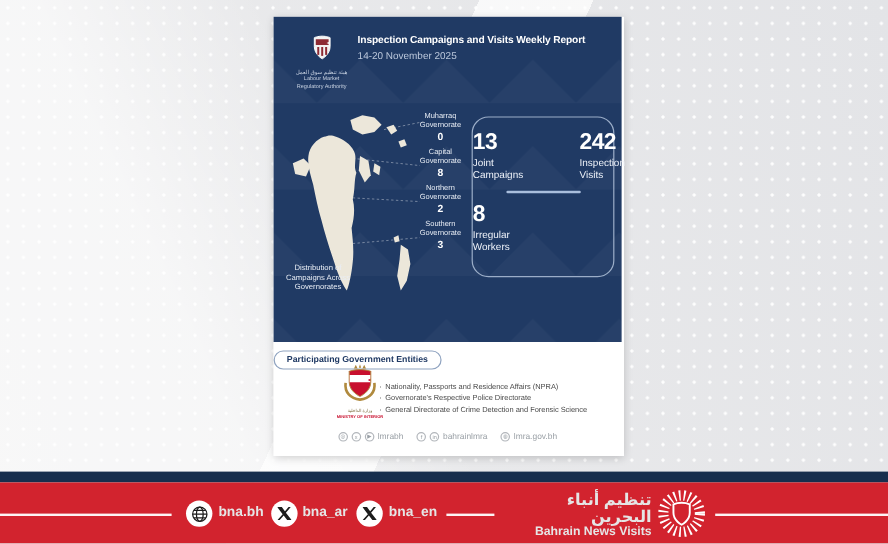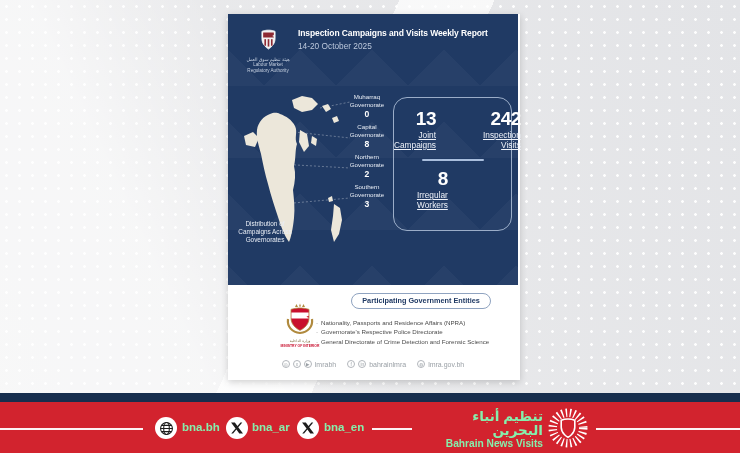--- a/index.html
+++ b/index.html
@@ -39,43 +39,43 @@
   .map-cap{position:absolute;left:4px;top:206px;width:66px;text-align:center;color:#e9eef6;font-size:6.4px;line-height:1.28;}
   .govcol{position:absolute;left:110px;top:0;width:58px;}
   .gov{position:absolute;left:0;width:58px;text-align:center;color:#e8edf5;}
   .gov .nm{font-size:6.2px;line-height:1.22;width:46px;margin:0 auto;}
   .gov .vl{font-size:8.6px;font-weight:bold;color:#fff;margin-top:1px;}
   .stats{
     position:absolute;left:165px;top:83px;width:119px;height:134px;box-sizing:border-box;
     border:1px solid rgba(196,212,234,0.75);border-radius:14px;color:#fff;
   }
   .srow{display:flex;margin-top:11px;}
-  .scell{text-align:right;}
+  .scell{text-align:left;}
   .scell.c1{width:46%;}
   .scell.c2{width:54%;margin-left:47px;}
   .snum{font-size:19px;font-weight:bold;letter-spacing:-0.5px;line-height:1;}
-  .slbl{font-size:8.3px;line-height:1.15;color:#eef2f9;margin-top:3px;text-decoration:underline;}
+  .slbl{font-size:8.3px;line-height:1.15;color:#eef2f9;margin-top:3px;}
   .sdiv{width:62px;height:2px;background:#a9bedd;border-radius:2px;margin:9px auto 0 auto;}
   
   .white{position:absolute;left:0;top:271px;width:290px;height:95px;background:#fff;}
-  .pill-wrap{position:absolute;left:0;top:4px;width:290px;text-align:center;padding-left:48px;}
+  .pill-wrap{position:absolute;left:0;top:4px;width:290px;text-align:left;}
   .pill{display:inline-block;border:1px solid #8fa3c0;border-radius:9px;padding:2.5px 10px;
         color:#203a64;font-weight:bold;font-size:7.3px;background:#fff;}
   .moi{position:absolute;left:46px;top:18px;width:52px;text-align:center;}
   .moi .ar{font-size:3.6px;color:#7a6a3a;line-height:1;}
   .moi .en{font-size:3.4px;color:#c8102e;font-weight:bold;line-height:1.2;}
   .ent-list{position:absolute;left:88px;top:33px;width:196px;color:#4a4a4a;font-size:6.2px;line-height:1.5;}
   .ent-list .it{display:flex;}
   .ent-list .b{margin-right:3px;}
   .socrow{position:absolute;left:0;top:75px;width:290px;display:flex;justify-content:center;align-items:center;gap:3px;color:#9aa0a6;font-size:7px;}
   .cic{width:8px;height:8px;border:0.8px solid #b2b6bb;border-radius:50%;display:inline-flex;align-items:center;justify-content:center;font-size:4.6px;color:#9aa0a6;box-sizing:border-box;}
   .gap{width:5px;}
   
   .strip{position:absolute;left:0;top:393px;width:740px;height:9px;background:#172e4d;}
-  .banner{position:absolute;left:0;top:402px;width:740px;height:51px;background:#d2232e;color:#86efac;}
+  .banner{position:absolute;left:0;top:402px;width:740px;height:51px;background:#d2232e;color:#e5e5e5;}
   .bline{position:absolute;top:26px;height:1.5px;background:#fff;opacity:0.95;}
   .bl1{left:0;width:143px;}
   .bl2{left:372px;width:40px;}
   .bl3{left:596px;width:144px;}
   .circ{position:absolute;top:15px;width:22px;height:22px;border-radius:50%;background:#fff;display:flex;align-items:center;justify-content:center;}
   .btxt{position:absolute;top:19px;font-weight:bold;font-size:11.5px;}
   .agency{position:absolute;left:428px;top:8px;width:115px;text-align:right;line-height:1.02;}
   .agency .ar{font-size:13.5px;font-weight:bold;}
   .agency .en{font-size:10.2px;font-weight:bold;margin-top:1px;}
   .emblem{position:absolute;left:546px;top:4px;}
@@ -97,21 +97,21 @@
         <rect x="17" y="13" width="2" height="8" fill="#8d2a33"></rect>
       </svg>
       <div class="ar">هيئة تنظيم سوق العمل</div>
       <div class="lmra-cap">
         <div>Labour Market</div>
         <div>Regulatory Authority</div>
       </div>
     </div>
 
     <div class="hdr-title">Inspection Campaigns and Visits Weekly Report</div>
-    <div class="hdr-date">14-20 October 2025</div>
+    <div class="hdr-date">14-20 November 2025</div>
 
     <svg class="map-svg" width="116" height="160" viewBox="0 0 116 160">
 
       <g stroke="rgba(255,255,255,0.45)" stroke-width="0.7" stroke-dasharray="2 2" fill="none">
         <path d="M84 16 L114 10"></path>
         <path d="M58 40 L114 46"></path>
         <path d="M42 72 L114 76"></path>
         <path d="M46 112 L114 106"></path>
       </g>
       <g fill="#ece7da">

